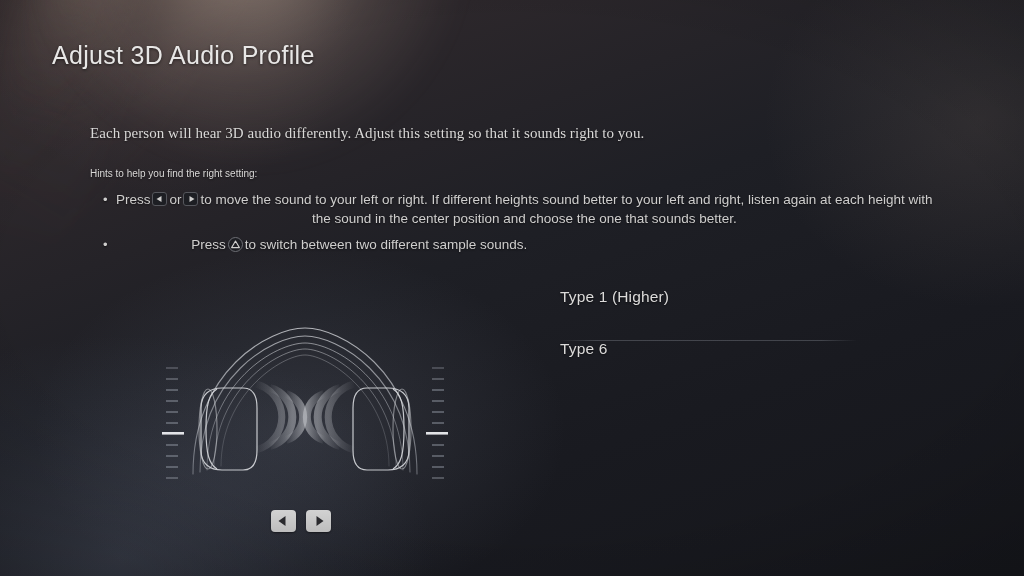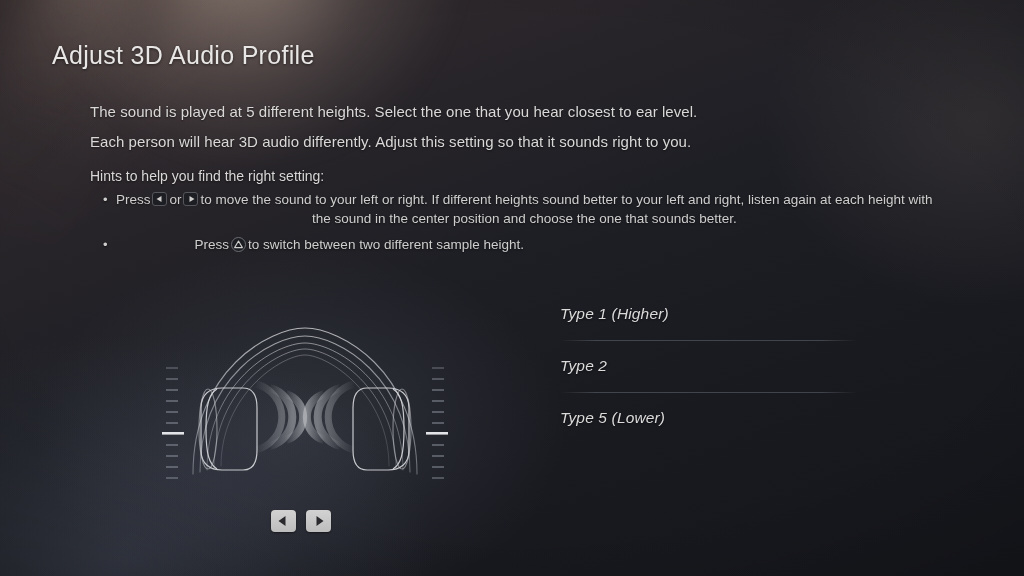--- a/index.html
+++ b/index.html
@@ -53,25 +53,25 @@
     color:#e8e7e6;
     text-shadow:0 1px 3px rgba(0,0,0,.55);
   }
   .desc {
     position:absolute; left:90px;
     font-size:15px; color:#d9d8d7; letter-spacing:.05px;
     text-shadow:0 1px 2px rgba(0,0,0,.5);
     white-space:nowrap;
   }
   #desc-1 { top:103px; }
-  #desc-2 { top:133px; }
+  #desc-2 { top:125px;font-family:Liberation Serif, serif; }
 
   #hints-title {
     position:absolute; left:90px; top:168px;
-    font-size:14px; color:#d9d8d7;
+    font-size:10px; color:#d9d8d7;
     text-shadow:0 1px 2px rgba(0,0,0,.5);
   }
   .hint {
     position:absolute; left:103px;
     font-size:13.5px; color:#cfcecd; line-height:19px;
     text-shadow:0 1px 2px rgba(0,0,0,.5);
     display:flex; align-items:flex-start; gap:8px;
   }
   #hint-1 { top:190px; width:830px; }
   #hint-2 { top:235px; width:500px; }
@@ -142,23 +142,22 @@
   .dpad-btn.right::after { border-left:7px solid #2a2a2e;  margin-left:1.5px; }
 
   
   #option-list {
     position:absolute; left:527px; top:288px;
     width:330px;
   }
   .option-row {
     position:relative;
     height:52px;
-    display:flex; align-items:center;
+    display:flex; 
     cursor:pointer;
-    font-style:italic;
   }
   .option-row + .option-row::before {
     content:"";
     position:absolute; top:0; left:33px; right:0; height:1px;
     background:linear-gradient(90deg, rgba(160,165,175,0) 0%, rgba(160,165,175,0.30) 12%, rgba(160,165,175,0.30) 88%, rgba(160,165,175,0) 100%);
   }
   .check-slot {
     width:33px; flex:0 0 auto;
     display:flex; align-items:center; justify-content:flex-start;
   }
@@ -177,35 +176,34 @@
 
   <div class="beam-glow"></div>
   <div class="beam beam-1"></div>
   <div class="beam beam-2"></div>
   <div class="beam beam-3"></div>
   <div class="beam beam-4"></div>
   <div class="vignette"></div>
 
   <div id="page-title">Adjust 3D Audio Profile</div>
 
-  <div class="desc" id="desc-1">The sound is played at 5 different heights. Select the one that you hear closest to ear level.</div>
   <div class="desc" id="desc-2">Each person will hear 3D audio differently. Adjust this setting so that it sounds right to you.</div>
 
   <div id="hints-title">Hints to help you find the right setting:</div>
 
   <div class="hint" id="hint-1">
     <span class="bullet">•</span>
     <span class="hint-text"><span>Press</span><span class="glyph-dpad left"></span><span>or</span><span class="glyph-dpad right"></span><span>to move the sound to your left or right. If different heights sound better to your left and right, listen again at each height with the sound in the center position and choose the one that sounds better.</span></span>
   </div>
 
   <div class="hint" id="hint-2">
     <span class="bullet">•</span>
     <span class="hint-text"><span>Press</span><span class="glyph-triangle"><svg width="11" height="11" viewBox="0 0 11 11">
             <polygon points="5.5,2 9.4,8.6 1.6,8.6" fill="none" stroke="#cfcecd" stroke-width="1.1" stroke-linejoin="round"></polygon>
-          </svg></span><span>to switch between two different sample height.</span></span>
+          </svg></span><span>to switch between two different sample sounds.</span></span>
   </div>
 
   <div id="headphone-illustration">
     <svg width="290" height="190" viewBox="0 0 290 190" xmlns="http://www.w3.org/2000/svg">
       <defs>
         <linearGradient id="wGradL" x1="1" y1="0" x2="0" y2="0">
           <stop offset="0%" stop-color="#c9cbd0" stop-opacity="0.85"></stop>
           <stop offset="100%" stop-color="#c9cbd0" stop-opacity="0.04"></stop>
         </linearGradient>
         <linearGradient id="wGradR" x1="0" y1="0" x2="1" y2="0">
@@ -287,25 +285,21 @@
 
   <div id="option-list">
 
     <div class="option-row">
       <div class="check-slot"></div>
       <div class="option-label">Type 1 (Higher)</div>
     </div>
 
     <div class="option-row">
       <div class="check-slot"></div>
-      <div class="option-label">Type 2</div>
+      <div class="option-label">Type 6</div>
     </div>
 
 
 
-    <div class="option-row">
-      <div class="check-slot"></div>
-      <div class="option-label">Type 5 (Lower)</div>
-    </div>
 
   </div>
 
 </div>
 
 </body></html>

